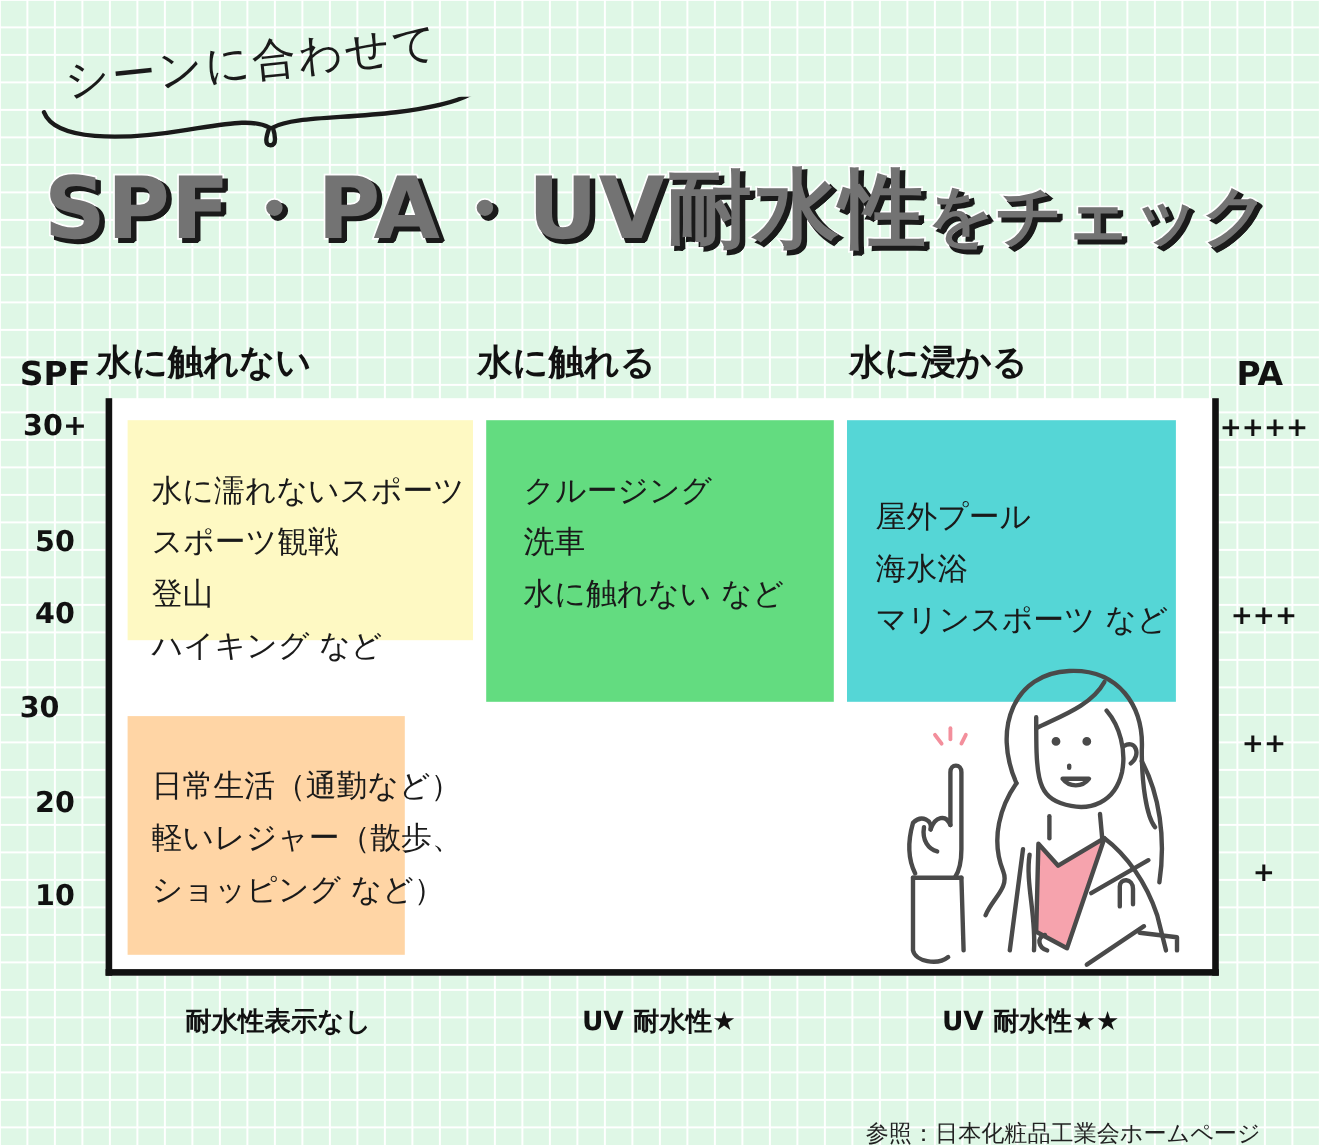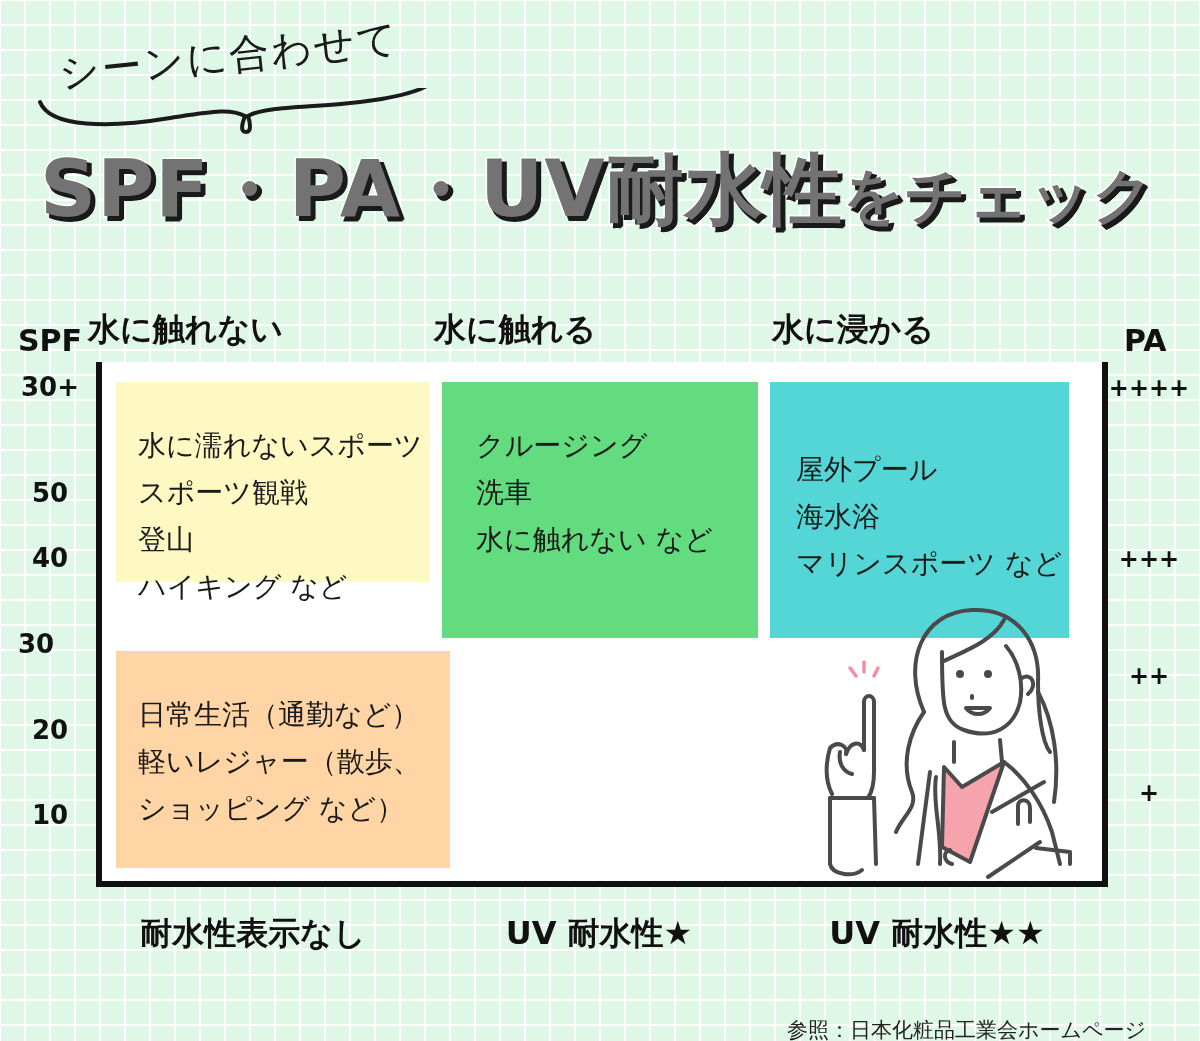--- a/index.html
+++ b/index.html
@@ -27,21 +27,21 @@
     letter-spacing: 1px; white-space: nowrap;
     -webkit-text-stroke: 3px #ffffff; paint-order: stroke fill;
     text-shadow: 4px 4px 0 #1a1a1a, 3px 5px 0 #1a1a1a, 5px 3px 0 #1a1a1a;
   }
   .title .small { font-size: 60px; }
 
   
   .axis-title { font-size: 30px; font-weight: bold; }
   .tick { font-size: 26px; font-weight: bold; text-align: center; }
   .col-head { font-size: 32px; font-weight: bold; width: 330px; }
-  .bottom-label { font-size: 32px; font-weight: bold; text-align: center; width: 330px; }
+  .bottom-label { font-size: 24px; font-weight: bold; text-align: center; width: 330px; }
 
   
   .frame {
     left: 96px; top: 362px; width: 1000px; height: 519px;
     background: #ffffff;
     border-left: 6px solid #111; border-right: 6px solid #111; border-bottom: 6px solid #111;
   }
   .cell {
     position: absolute; box-sizing: border-box; font-size: 28px; line-height: 47px;
     color: #1a1a1a;
@@ -82,21 +82,21 @@
 <div class="abs pa-tick" style="left:1104px; top:662px;">++</div>
 <div class="abs pa-tick" style="left:1104px; top:779px;">+</div>
 
 <div class="abs frame">
   <div class="cell" style="left:14px; top:20px; width:314px; height:200px; background:#fef9c3; padding:40px 0 0 22px;">
     <span class="line">水に濡れないスポーツ</span>
     <span class="line">スポーツ観戦</span>
     <span class="line">登山</span>
     <span class="line">ハイキング など</span>
   </div>
-  <div class="cell" style="left:14px; top:289px; width:334px; height:217px; background:#ffd5a5; padding:40px 0 0 22px;">
+  <div class="cell" style="left:14px; top:289px; width:252px; height:217px; background:#ffd5a5; padding:40px 0 0 22px;">
     <span class="line">日常生活（通勤など）</span>
     <span class="line">軽いレジャー（散歩、</span>
     <span class="line">ショッピング など）</span>
   </div>
   <div class="cell" style="left:340px; top:20px; width:316px; height:256px; background:#63dc80; padding:40px 0 0 34px;">
     <span class="line">クルージング</span>
     <span class="line">洗車</span>
     <span class="line">水に触れない など</span>
   </div>
   <div class="cell" style="left:668px; top:20px; width:299px; height:256px; background:#55d6d6; padding:64px 0 0 26px;">

